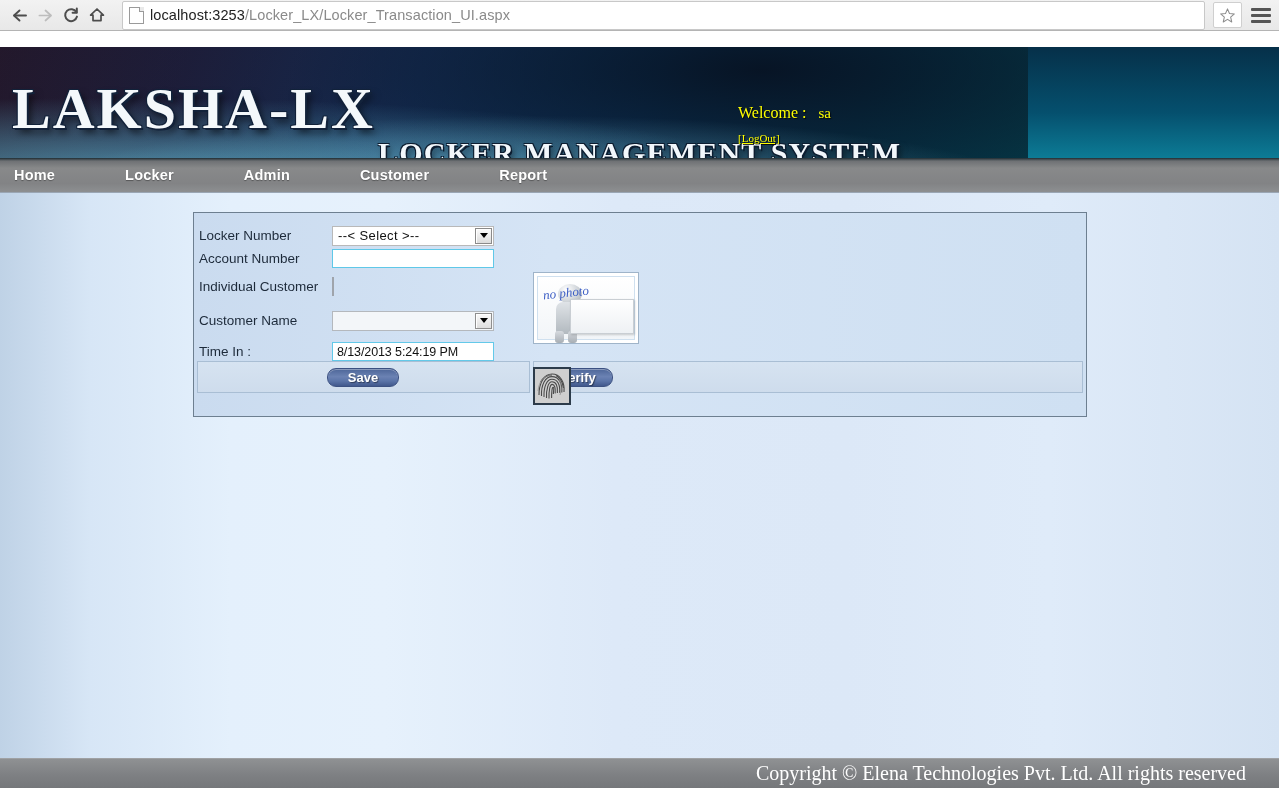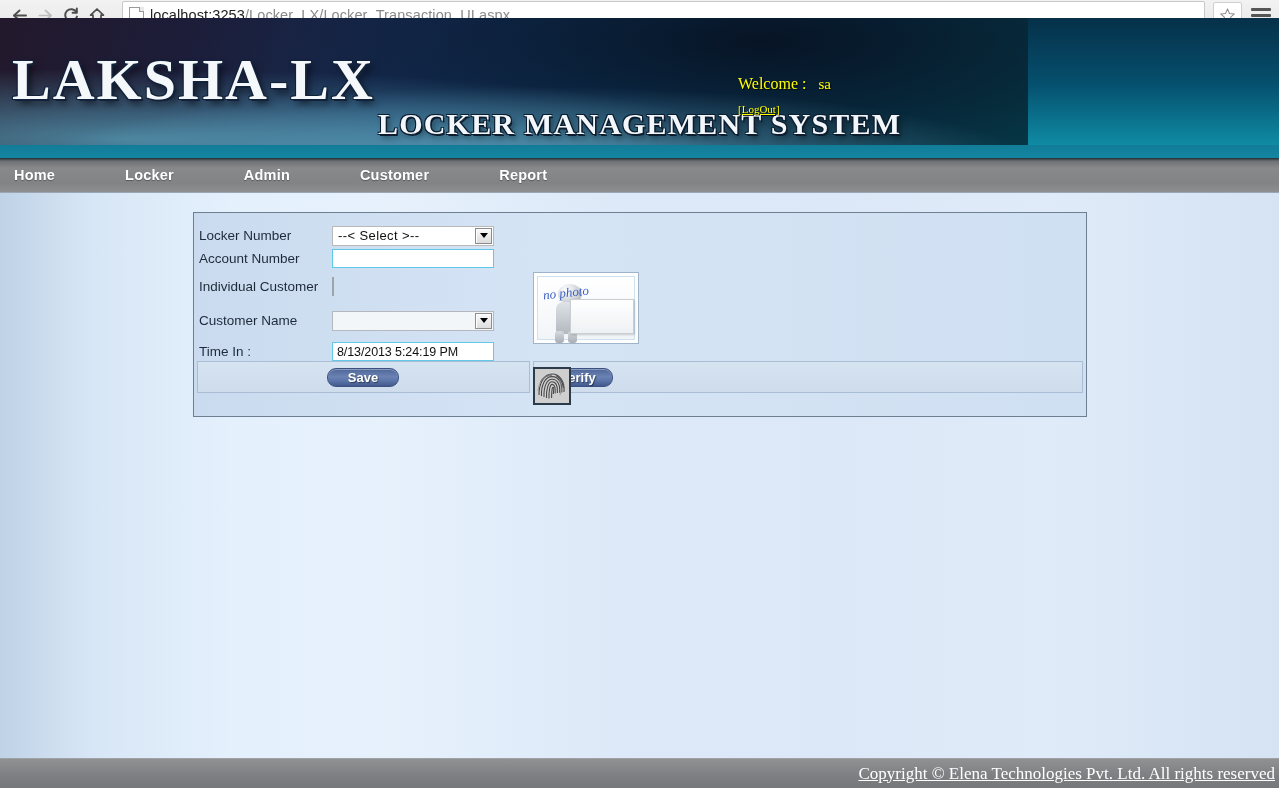--- a/index.html
+++ b/index.html
@@ -92,21 +92,21 @@
   .menu-btn i {
     display: block;
     height: 3px;
     background: #555;
     border-radius: 1px;
   }
 
   
   .banner {
     position: absolute;
-    left: 0; top: 18px;
+    left: 0; top: 47px;
     width: 1279px; height: 154px;
     overflow: hidden;
     background: linear-gradient(180deg,#0b3148 0%,#0c4f6a 45%,#1591ad 100%);
     text-decoration: underline;
   }
   .banner-left {
     position: absolute;
     left: 0; top: 0;
     width: 1028px; height: 127px;
     overflow: hidden;
@@ -516,25 +516,24 @@
     width: 1279px; height: 30px;
     background: linear-gradient(180deg,#8f9193 0%, #7e8083 55%, #75777a 100%);
     border-top: 1px solid #9fa1a4;
     box-sizing: border-box;
     display: flex;
     align-items: center;
     justify-content: flex-end;
   }
   .footer-text {
     font-family: "Liberation Serif", serif;
-    font-size: 17px;
+    font-size: 20px;
     color: #ffffff;
-    margin-right: 4px;
+    margin-right: 33px;
     white-space: nowrap;
-    text-decoration: underline;
   }
 </style>
 </head>
 <body>
 
 <div id="app">
 
   <div class="browser-bar">
     <div class="nav-btn back">
       <svg width="17" height="17" viewBox="0 0 17 17">

